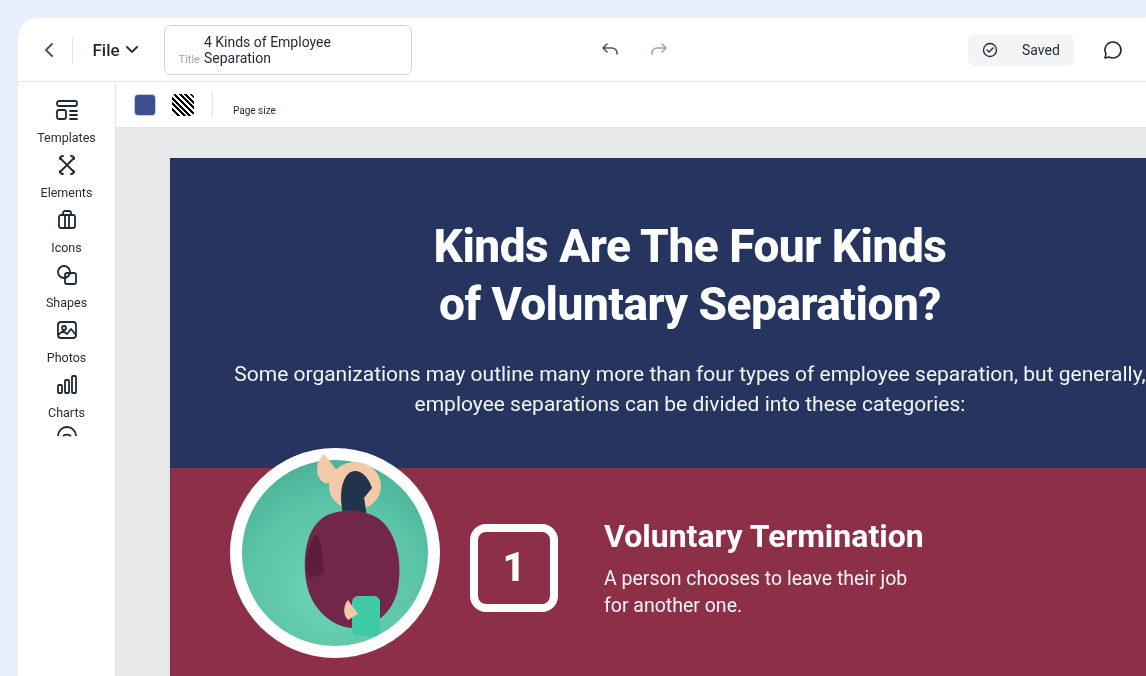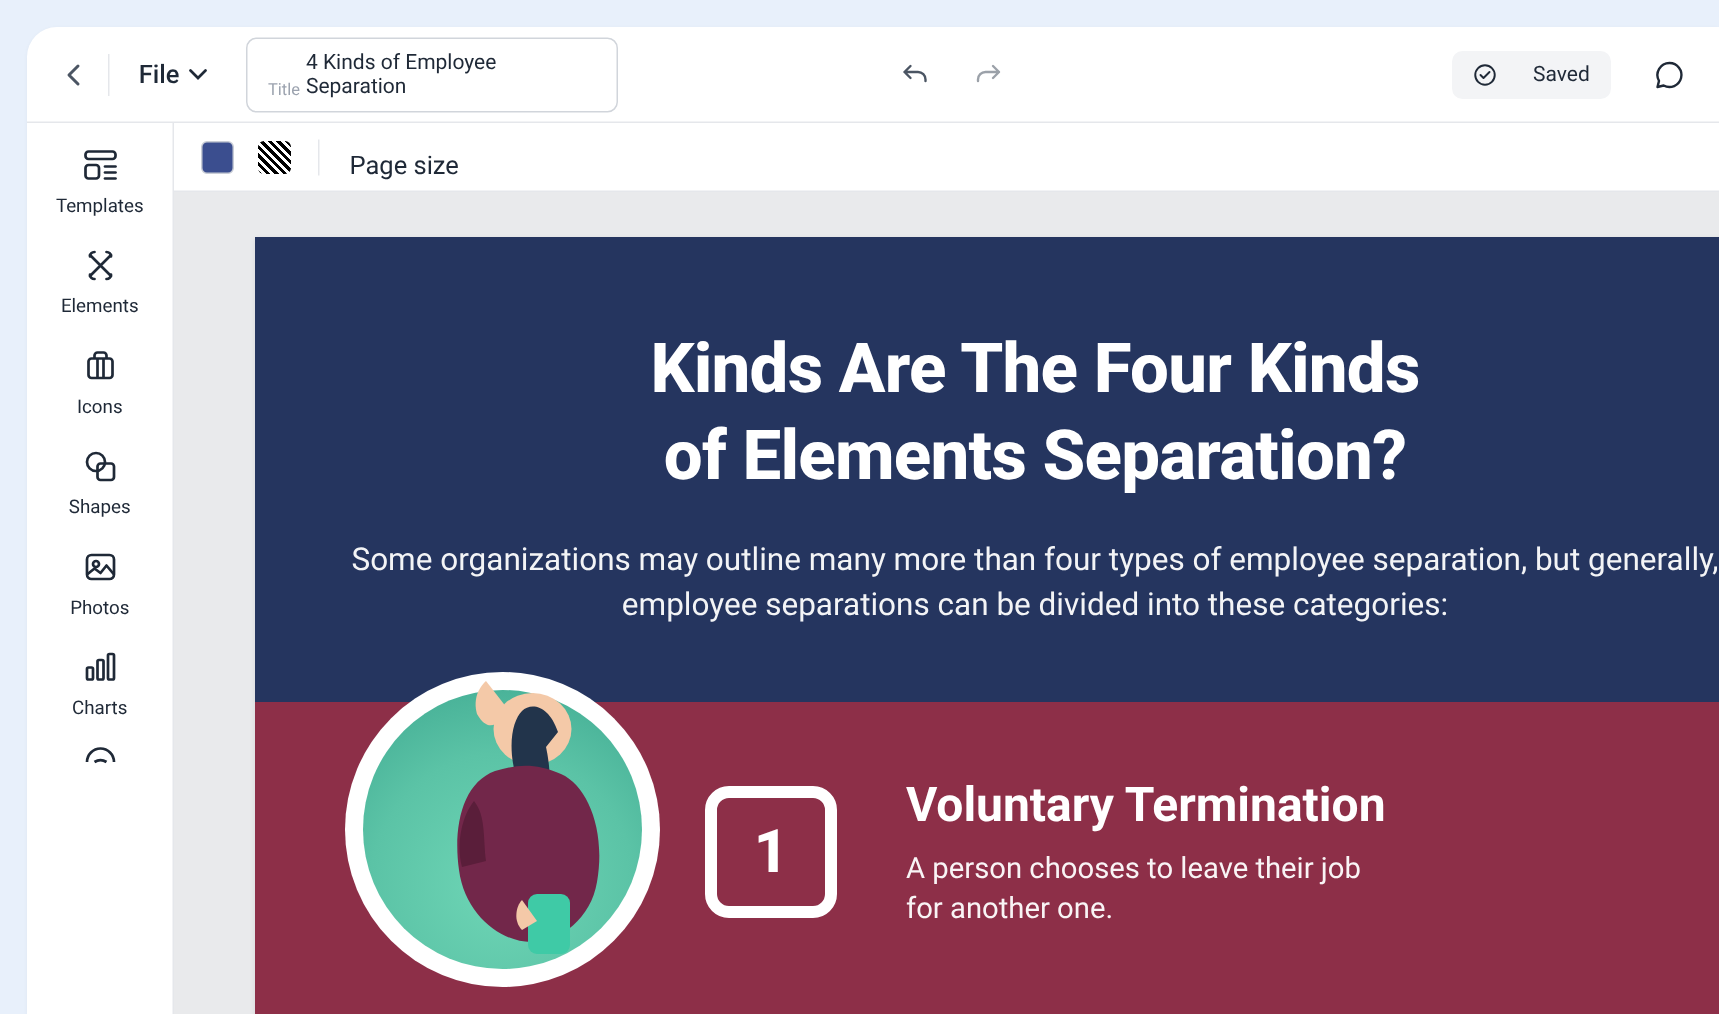--- a/index.html
+++ b/index.html
@@ -65,42 +65,42 @@
     .comment-btn { width: 30px; height: 30px; display:flex;align-items:center;justify-content:center;color:#1f2937;margin-left:14px;cursor:pointer; }
 
     
     .main { flex:1; display:flex; overflow:hidden; }
     .sidebar {
       width: 98px;
       border-right: 1px solid #e5e7eb;
       background: #fff;
       padding-top: 14px;
       display: flex; flex-direction: column; align-items: center;
-      gap: 18px;
+      gap: 6px;
     }
     .side-item {
       display: flex; flex-direction: column; align-items: center; gap: 6px;
       cursor: pointer; width: 100%;
       color: #1f2937;
     }
     .side-item .lbl { font-size: 12.5px; color: #1f2937; }
     .icon-box { width: 28px; height: 28px; display:flex;align-items:center;justify-content:center; }
 
     .canvas-col { flex:1; display:flex; flex-direction:column; overflow:hidden; }
     .options-bar {
       height: 46px;
       border-bottom: 1px solid #e5e7eb;
       display:flex; align-items:center;
       padding: 0 18px; gap: 16px;
       background:#fff;
     }
     .swatch-solid { width: 22px; height: 22px; background:#3b4e8f; border:1px solid #c9cdd6; border-radius:4px; cursor:pointer; }
     .swatch-pattern { width: 22px; height: 22px; border-radius:4px; cursor:pointer; background: repeating-linear-gradient(45deg,#000 0,#000 2px,#fff 2px,#fff 4px); }
     .options-divider { width:1px; height: 24px; background:#e5e7eb; margin: 0 4px 0 2px; }
-    .page-size-label { font-size: 17px; color:#1f2937; cursor:pointer;margin-top:12px; }
+    .page-size-label { font-size: 10px; color:#1f2937; cursor:pointer;margin-top:12px; }
 
     .canvas-wrapper { flex:1; background:#e9eaec; overflow:hidden; position:relative; }
     .doc {
       position:absolute;
       left: 54px; top: 30px;
       width: 1040px;
       background:#fff;
       box-shadow: 0 1px 4px rgba(0,0,0,0.08);
     }
     .hero {
@@ -279,21 +279,21 @@
         <div class="swatch-pattern"></div>
         <div class="options-divider"></div>
         <div class="page-size-label">Page size</div>
       </div>
 
       <div class="canvas-wrapper">
         <div class="doc">
           <div class="hero">
             <h1>
               <span>Kinds Are The Four Kinds</span><br>
-              <span>of Elements Separation?</span>
+              <span>of Voluntary Separation?</span>
             </h1>
             <p>Some organizations may outline many more than four types of employee separation, but generally, employee separations can be divided into these categories:</p>
           </div>
           <div class="section1">
             <div class="illus-wrap">
               <div class="illus-circle">
                 <div class="illus-inner"></div>
               </div>
               <svg class="person" viewBox="0 0 180 220">
                 <ellipse cx="95" cy="46" rx="26" ry="24" fill="#f4c9a8"></ellipse>

